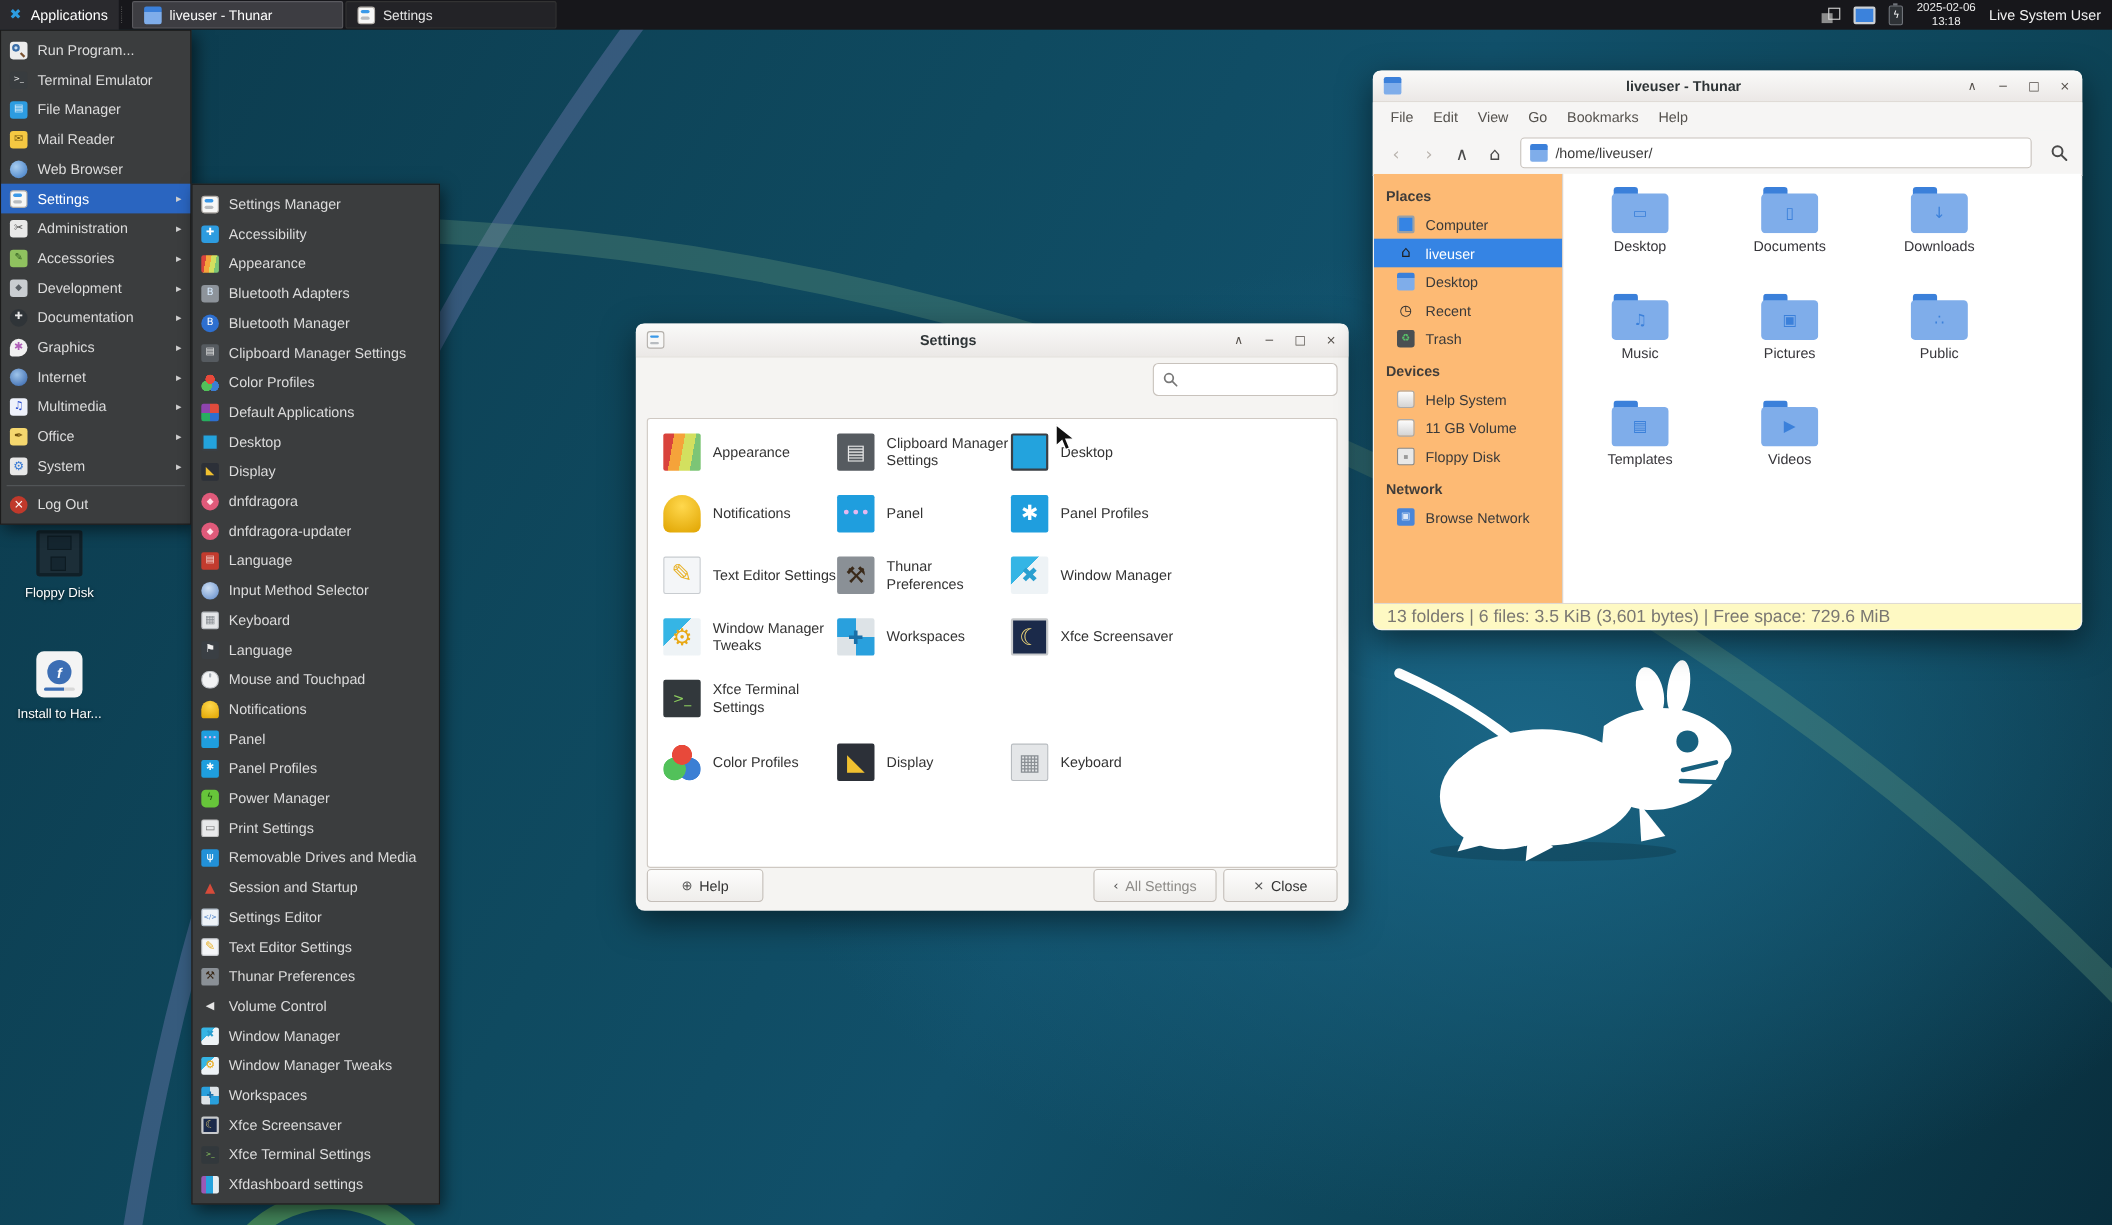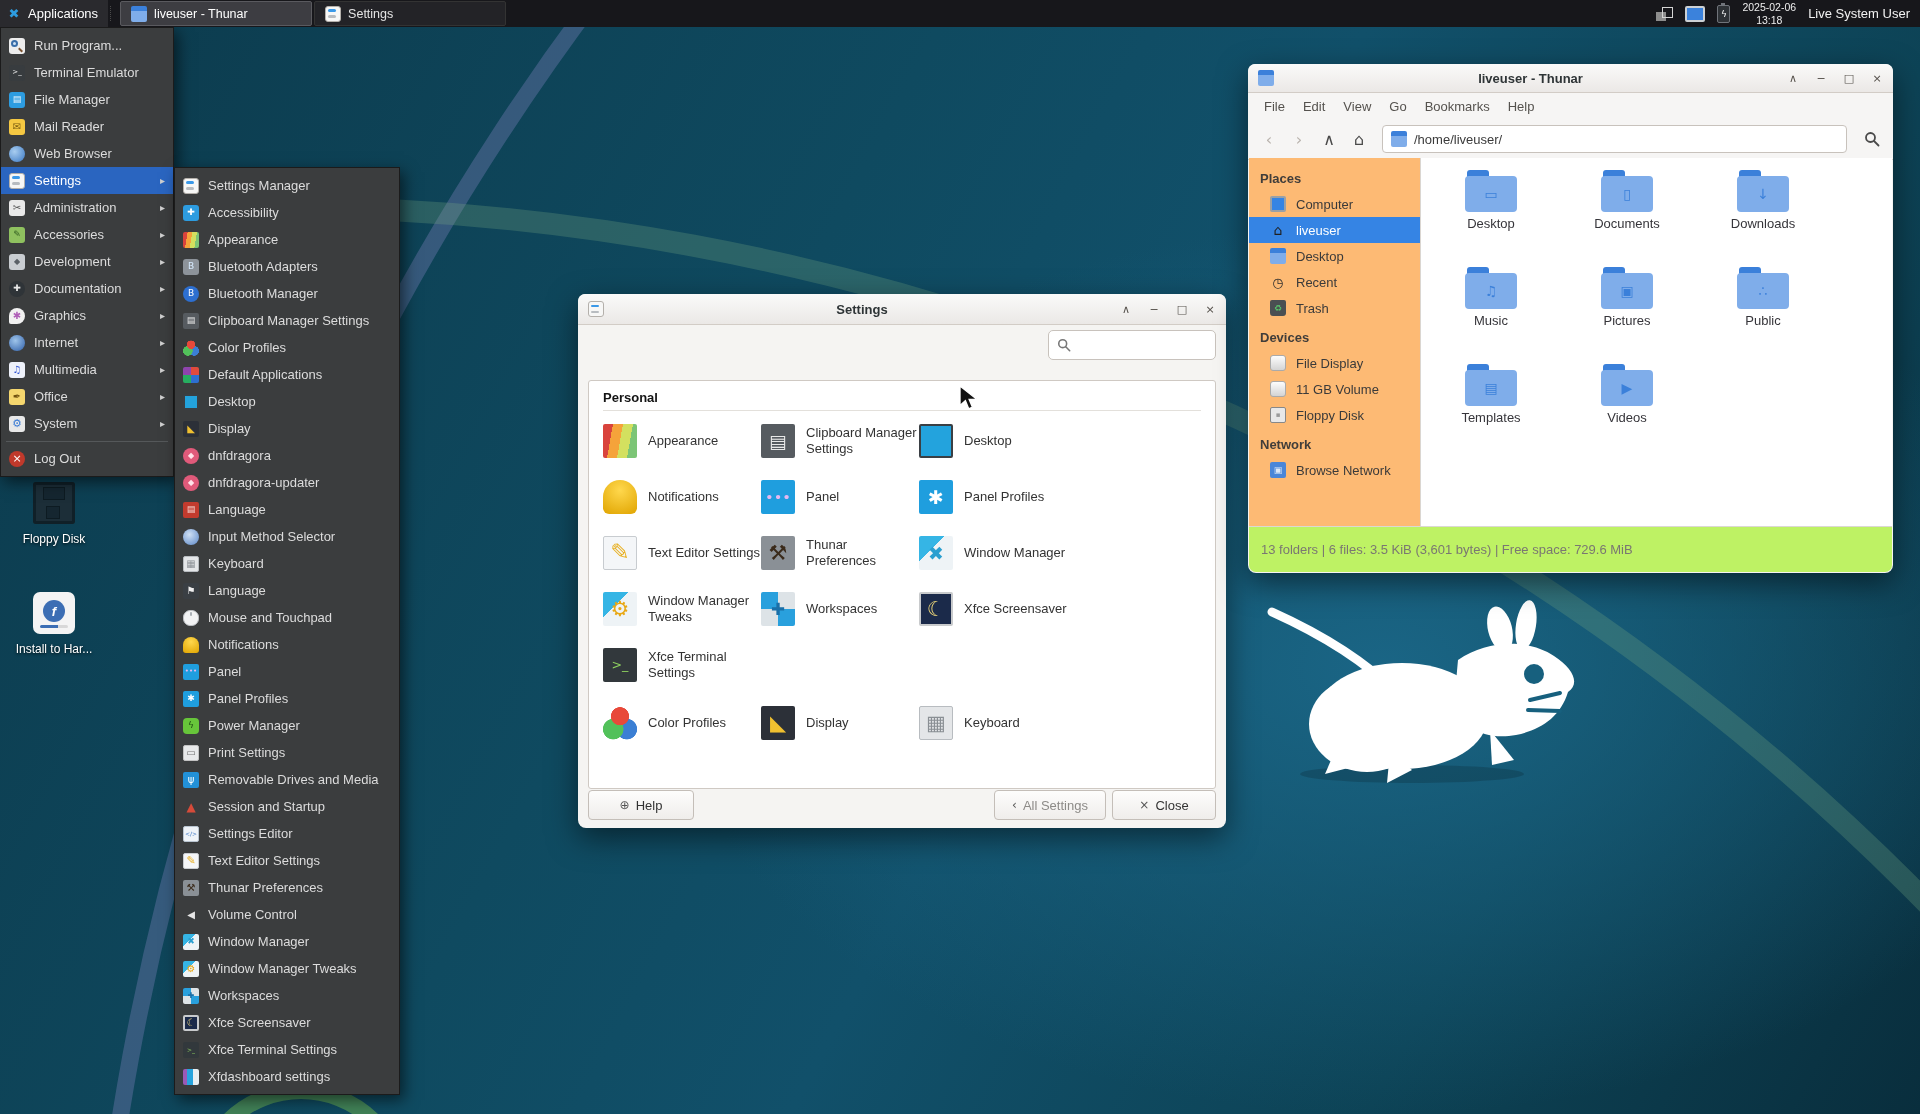--- a/index.html
+++ b/index.html
@@ -111,23 +111,23 @@
             font-size:13px;color:#3a3a3a;cursor:default}
   .side-row.selected{background:#3584e4;color:#fff}
   .side-row.is-header{font-weight:bold;padding-left:11px;color:#403d3a;margin-top:3px}
   .tn-files{flex:1;display:grid;grid-template-columns:repeat(3,136px);align-content:start;
             padding:12px 0 0 2px}
   .file-cell{height:97px;display:flex;flex-direction:column;align-items:center;cursor:default}
   .folder-wrap{position:relative;width:52px;height:42px}
   .emblem{position:absolute;left:50%;top:58%;transform:translate(-50%,-50%);
           color:var(--folder-dark);font-size:14px;font-family:"DejaVu Sans",sans-serif}
   .file-label{margin-top:4px;font-size:13px;color:#36353a}
-  .tn-status{position:absolute;left:1px;right:1px;bottom:1px;height:23px;background:#bef264;
-             border-top:1px solid #dcd8d3;display:flex;align-items:center;padding:11px 12px;
-             font-size:13px;color:#7a7772;border-radius:0 0 7px 7px}
+  .tn-status{position:absolute;left:1px;right:1px;bottom:1px;height:23px;background:#fef9c3;
+             border-top:1px solid #dcd8d3;display:flex;align-items:center;padding:0 12px;
+             font-size:16px;color:#7a7772;border-radius:0 0 7px 7px}
   
   .dicon{position:absolute;width:100px;display:flex;flex-direction:column;align-items:center;gap:8px;z-index:5}
   .dicon-label{font-size:12px;color:#fff;text-shadow:0 1px 3px rgba(0,0,0,.85);white-space:nowrap}
   .g-floppy{width:42px;height:42px;background:#1c2e38;border-radius:3px;position:relative;
             box-shadow:inset 0 0 0 3px #102028}
   .g-floppy::before{content:"";position:absolute;top:5px;left:10px;right:10px;height:11px;
             background:#152630;border:1px solid #0d1b22}
   .g-floppy::after{content:"";position:absolute;bottom:5px;left:13px;width:12px;height:11px;
             background:#152630;border:1px solid #0d1b22}
   .g-install{width:42px;height:42px;background:#f4f4f4;border-radius:7px;position:relative;
@@ -451,21 +451,20 @@
       </span>
   </div>
   <div class="sw-search">
     <svg width="14" height="14" viewBox="0 0 16 16">
       <circle cx="6.5" cy="6.5" r="4.5" fill="none" stroke="#777" stroke-width="1.8"></circle>
       <line x1="10" y1="10" x2="14.5" y2="14.5" stroke="#777" stroke-width="1.8" stroke-linecap="round"></line>
     </svg>
     <input value="" style="">
   </div>
   <div class="sw-content">
-    <div class="sw-heading">Personal</div>
     <div class="sw-grid">
 
     <div class="sw-cell">
           <span class="gi gi-big" style="background: linear-gradient(100deg, rgb(217, 67, 60) 0px, rgb(217, 67, 60) 25%, rgb(245, 163, 58) 25%, rgb(245, 163, 58) 50%, rgb(211, 224, 95) 50%, rgb(211, 224, 95) 75%, rgb(124, 197, 118) 75%); border-radius: 2px;"></span>
           <span class="lbl">Appearance</span>
         </div>
         <div class="sw-cell">
           <span class="gi gi-big" style="background: rgb(86, 91, 96); color: rgb(232, 232, 232); border-radius: 2px; font-size: 18.9px;">▤</span>
           <span class="lbl">Clipboard Manager
 Settings</span>
@@ -622,21 +621,21 @@
         <div class="side-row">
           <span class="gi" style="background: rgb(74, 79, 82); color: rgb(88, 194, 106); border-radius: 2px 2px 3px 3px; font-size: 9px;">♻</span>
           <span>Trash</span>
         </div>
         <div class="side-row is-header">
 
           <span>Devices</span>
         </div>
         <div class="side-row">
           <span class="gi" style="background: linear-gradient(rgb(253, 253, 253), rgb(212, 212, 212)); border-radius: 3px; border: 1px solid rgb(170, 170, 170);"></span>
-          <span>File Display</span>
+          <span>Help System</span>
         </div>
         <div class="side-row">
           <span class="gi" style="background: linear-gradient(rgb(253, 253, 253), rgb(212, 212, 212)); border-radius: 3px; border: 1px solid rgb(170, 170, 170);"></span>
           <span>11 GB Volume</span>
         </div>
         <div class="side-row">
           <span class="gi" style="background: rgb(232, 232, 232); color: rgb(154, 154, 154); border-radius: 2px; border: 1px solid rgb(136, 136, 136); font-size: 7px;">▪</span>
           <span>Floppy Disk</span>
         </div>
         <div class="side-row is-header">

